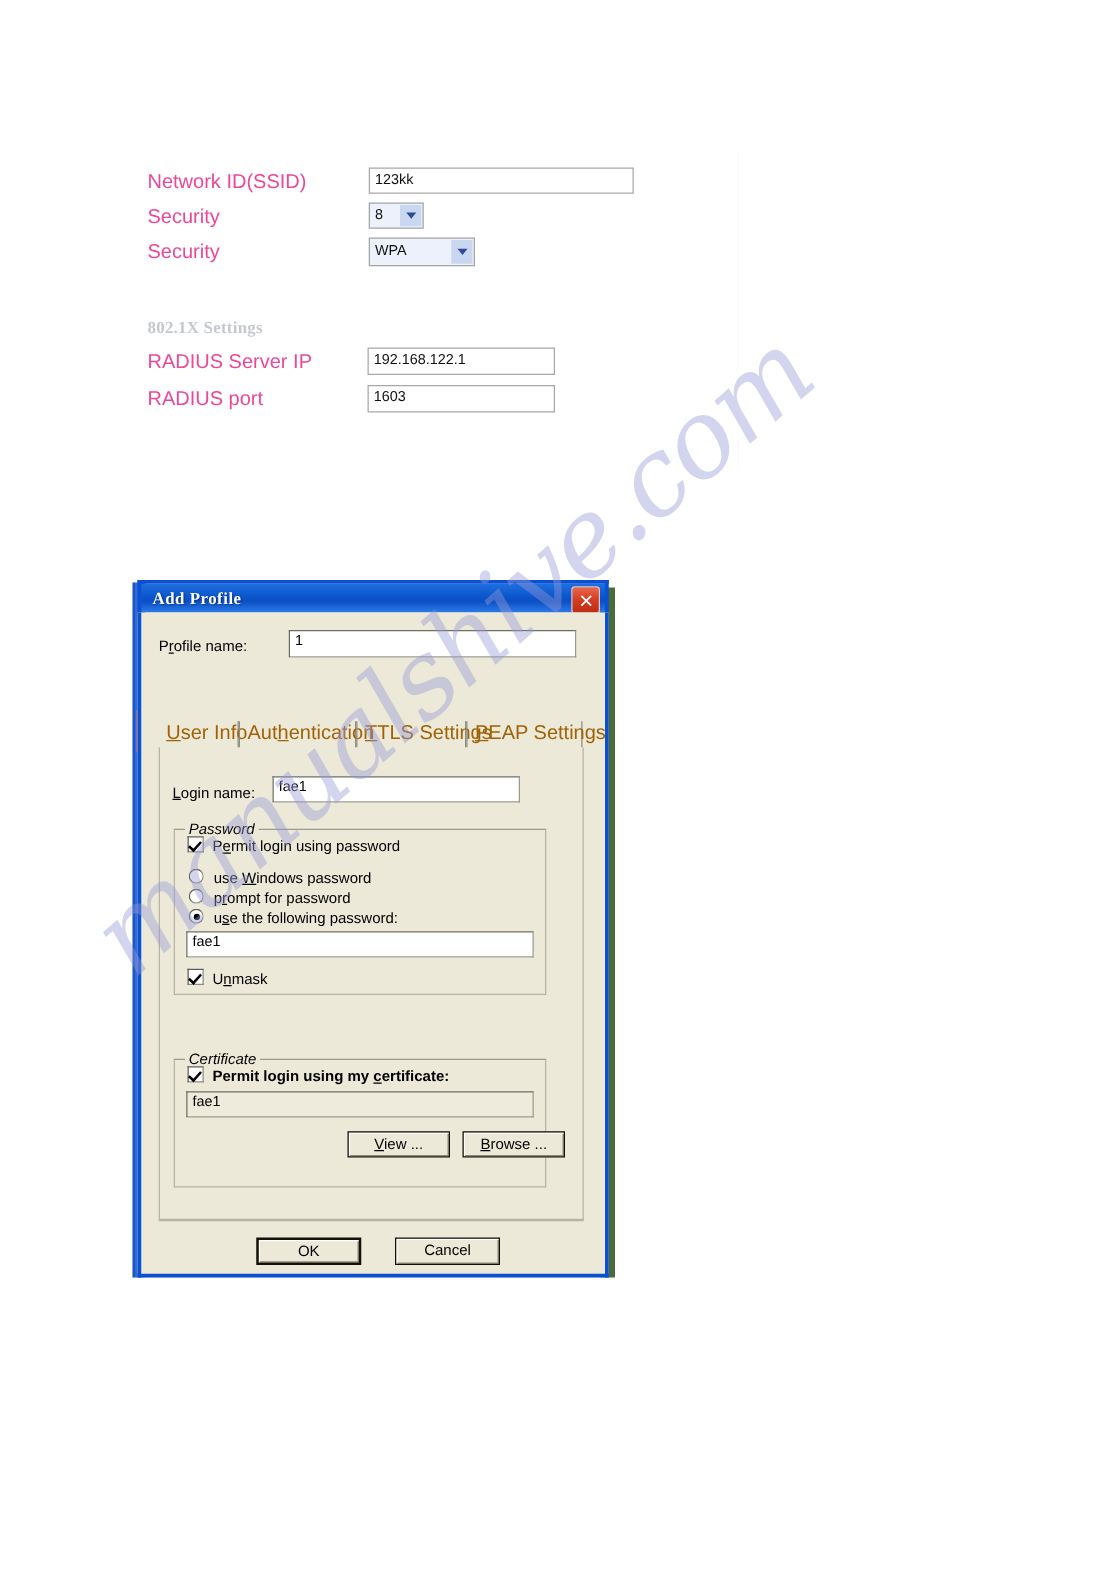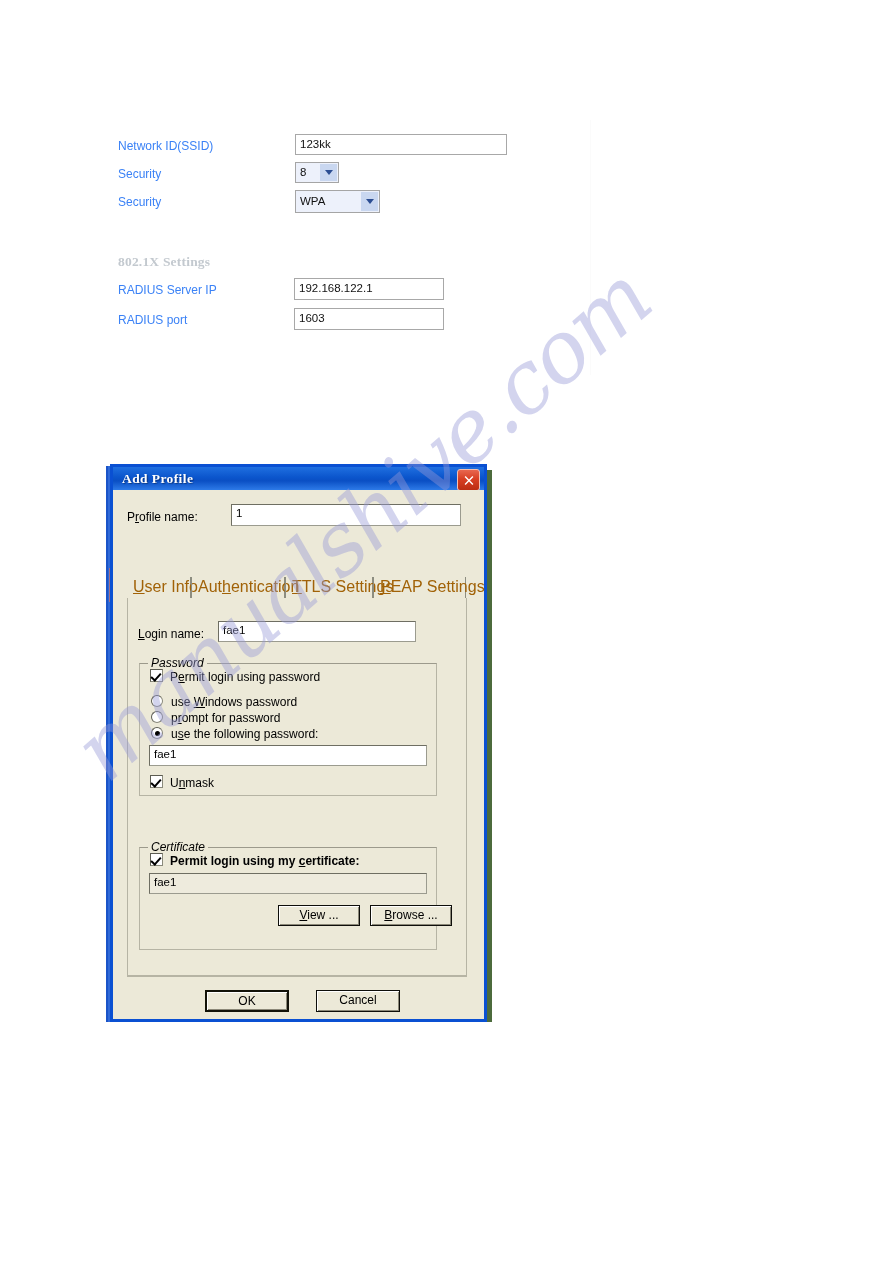--- a/index.html
+++ b/index.html
@@ -44,22 +44,22 @@
     height: 240px;
   }
   .form-row {
     position: absolute;
     height: 22px;
   }
   .form-label {
     position: absolute;
     left: 0;
     top: 0;
-    font-size: 12px;
-    color: #3b82f6;
+    font-size: 16px;
+    color: #ec4899;
     white-space: nowrap;
     line-height: 20px;
   }
   .txtbox {
     position: absolute;
     background: #ffffff;
     border: 1px solid #a8a8a8;
     font-size: 11.5px;
     color: #111;
     line-height: 17px;

